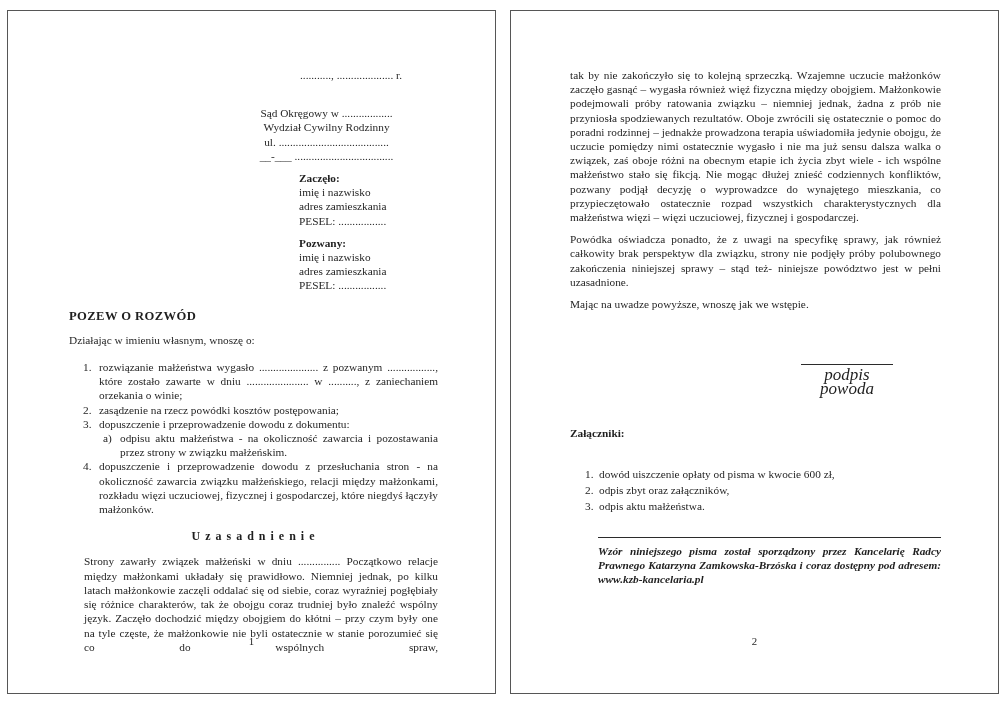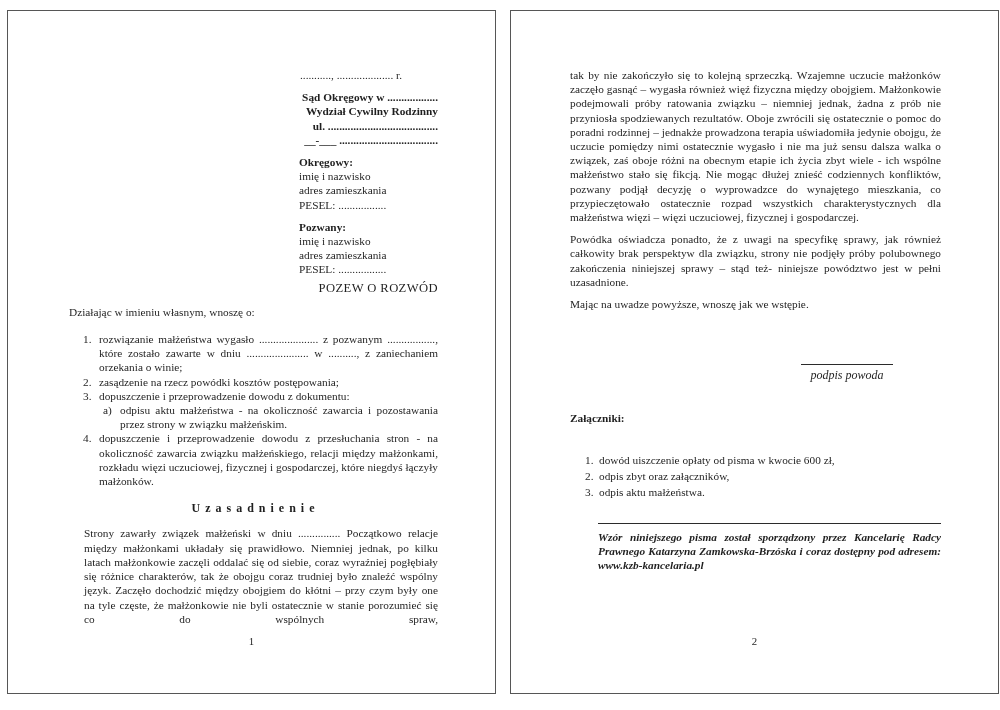--- a/index.html
+++ b/index.html
@@ -35,28 +35,28 @@
     left: 61px;
     right: 57px;
     bottom: 60px;
     font-size: 11.3px;
     line-height: 14.2px;
     text-align: justify;
   }
   .page.p2 .content { left: 59px; }
 
   .date-line { margin-left: 231px; text-align: left; }
-  .court-block { margin-top: 8px; margin-left: 146px; font-weight: bold; text-align: right; }
+  .court-block { margin-top: 24px; margin-left: 146px; font-weight: normal; text-align: center; }
   .party-block { margin-top: 8px; margin-left: 230px; text-align: left; }
   .party-label { font-weight: bold; }
 
   .doc-title {
-    margin-top: 4px;
-    text-align: right;
-    font-weight: normal;
+    margin-top: 16px;
+    text-align: left;
+    font-weight: bold;
     font-size: 12.6px;
     letter-spacing: 0.4px;
   }
   .intro { margin-top: 10px; text-align: left; }
 
   .plist { margin-top: 13px; }
   .pitem { display: flex; padding-left: 14px; }
   .pitem .marker { flex: 0 0 16px; text-align: left; }
   .pitem .itext { flex: 1; text-align: justify; }
   .pitem.sub { padding-left: 34px; }
@@ -85,21 +85,21 @@
   .p2 .body-par.first { margin-top: 0; }
   .p2 .body-par { margin-top: 8px; }
   .signature-block {
     margin-top: 53px;
     margin-left: 231px;
     width: 92px;
     border-top: 1px solid #2b2b2b;
     text-align: center;
     padding-top: 3px;
   }
-  .signature-caption { font-style: italic; font-size: 12px; }
+  .signature-caption { font-style: italic; font-size: 17px; }
   .attachments-heading { margin-top: 29px; font-weight: bold; text-align: left; }
   .alist { margin-top: 26px; }
   .aitem { display: flex; padding-left: 15px; line-height: 16px; }
   .aitem .marker { flex: 0 0 14px; }
   .aitem .itext { flex: 1; text-align: left; }
   .footnote {
     margin-top: 23px;
     margin-left: 28px;
     border-top: 1.5px solid #2b2b2b;
     padding-top: 6px;
@@ -119,21 +119,21 @@
       <div class="date-line">..........., .................... r.</div>
 
       <div class="court-block">
         <div>Sąd Okręgowy w ..................</div>
         <div>Wydział Cywilny Rodzinny</div>
         <div>ul. .......................................</div>
         <div>__-___ ...................................</div>
       </div>
 
       <div class="party-block">
-        <div class="party-label">Okręgowy:</div>
+        <div class="party-label">Zaczęło:</div>
         <div>imię i nazwisko</div>
         <div>adres zamieszkania</div>
         <div>PESEL: .................</div>
       </div>
 
       <div class="party-block">
         <div class="party-label">Pozwany:</div>
         <div>imię i nazwisko</div>
         <div>adres zamieszkania</div>
         <div>PESEL: .................</div>

